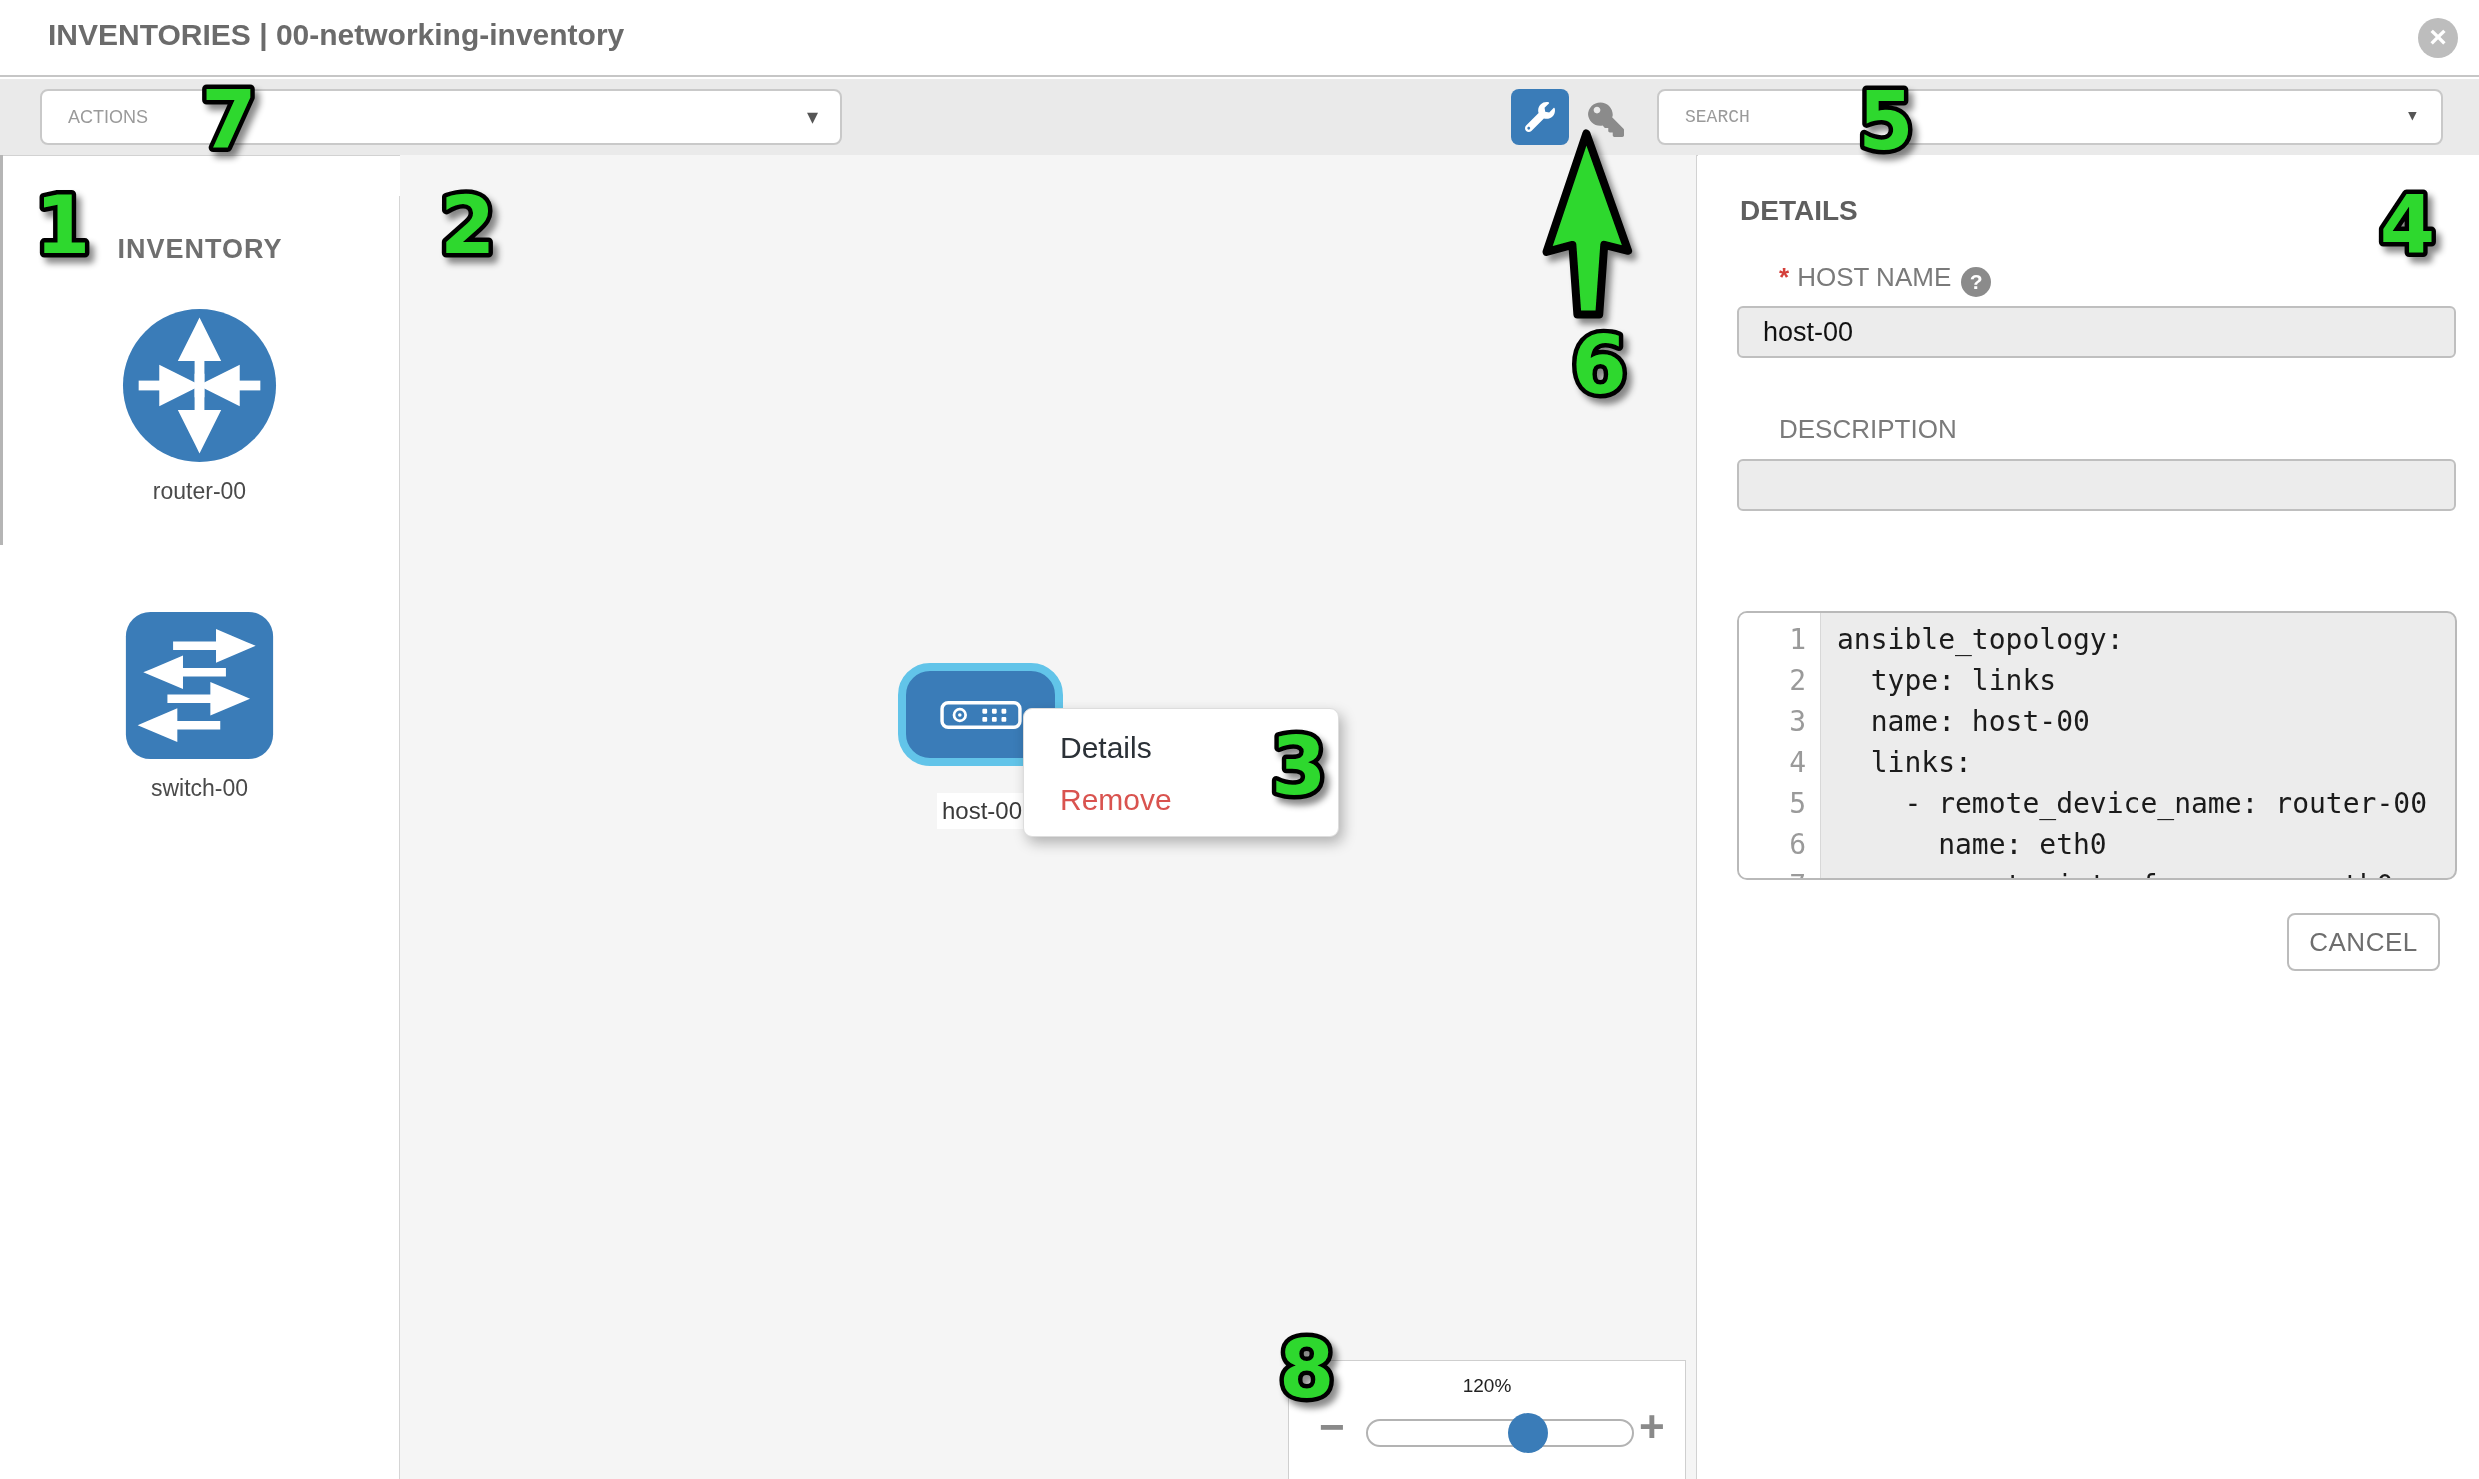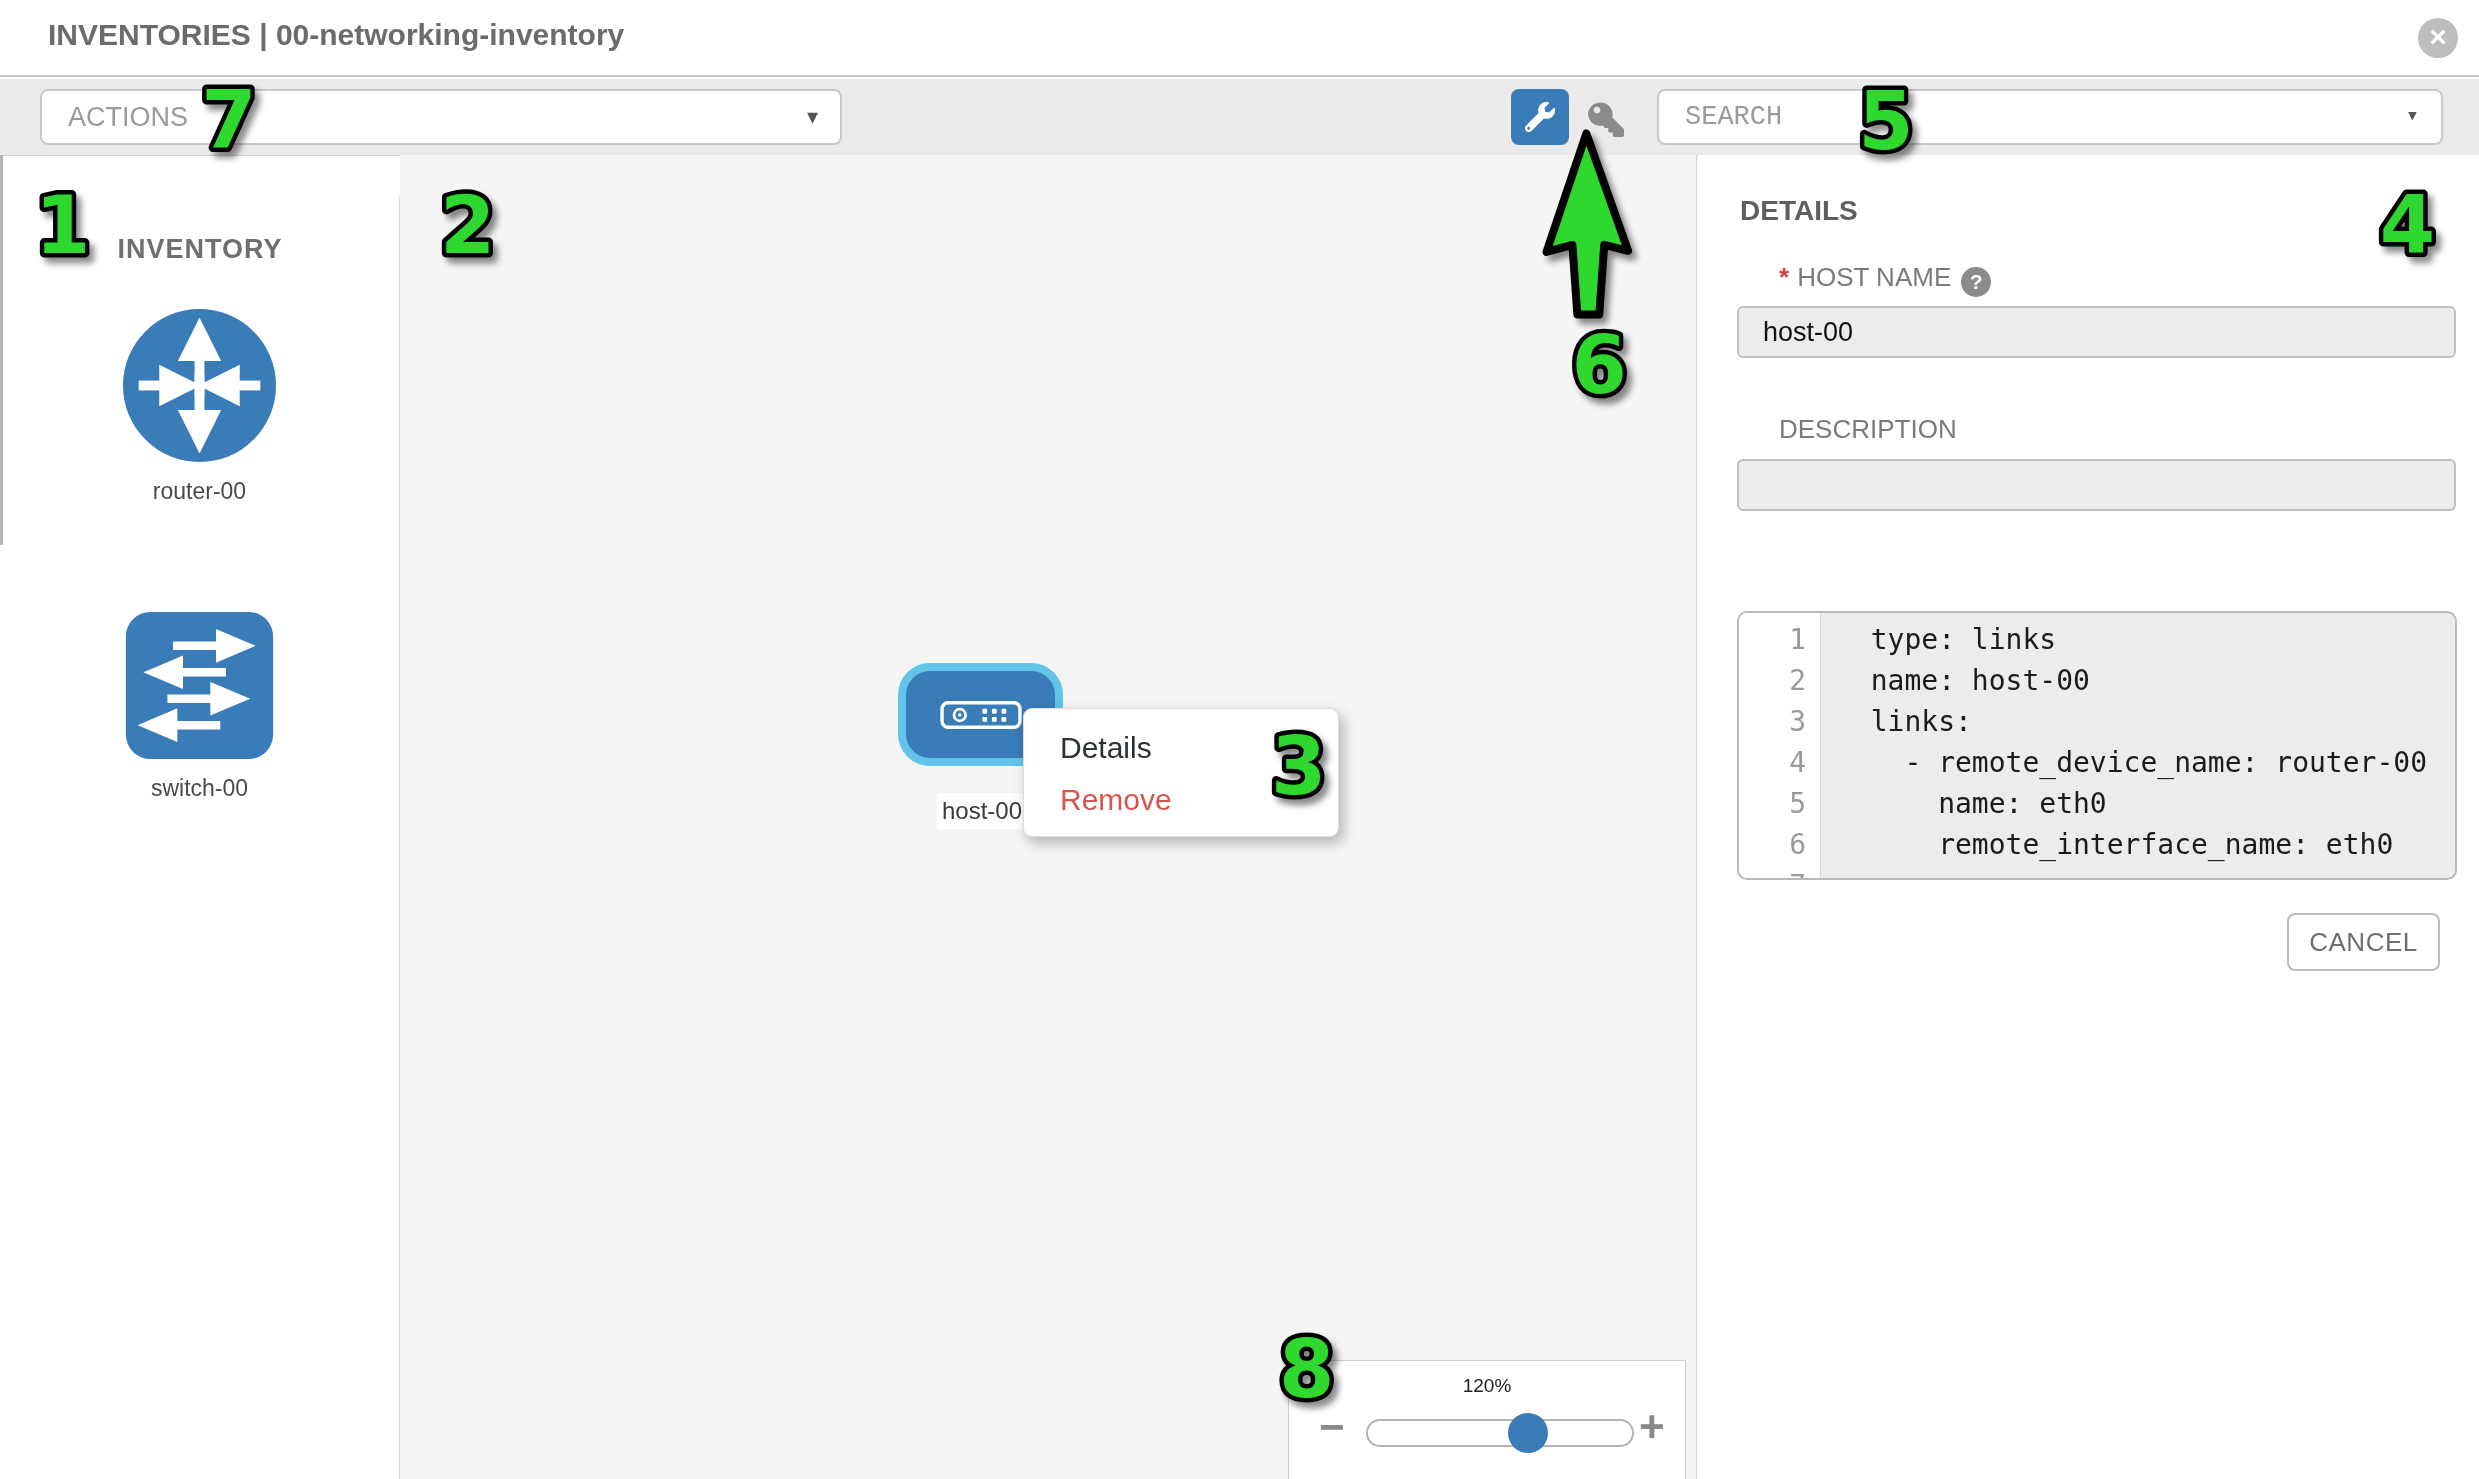--- a/index.html
+++ b/index.html
@@ -12,21 +12,21 @@
   .page-title { position:absolute; left:48px; top:18px; font-size:30px; font-weight:bold; color:#6b6b6b; }
   .close-btn { position:absolute; right:22px; top:18px; width:40px; height:40px; border-radius:50%;
                background:#bdbdbd; color:#fff; font-size:30px; font-weight:bold; text-align:center;
                line-height:38px; cursor:pointer; }
 
   
   .toolbar { position:absolute; left:0; top:79px; width:2480px; height:77px; background:#eaeaea;
              border-bottom:1px solid #d2d2d2; }
   .select { position:absolute; top:10px; height:56px; background:#fff; border:2px solid #c9c9c9;
             border-radius:8px; }
-  .select .ph { position:absolute; left:26px; top:0; line-height:52px; font-size:27px; color:#9a9a9a; }
+  .select .ph { position:absolute; left:26px; top:0; line-height:52px; font-size:18px; color:#9a9a9a; }
   .select .caret { position:absolute; right:22px; top:0; line-height:52px; font-size:22px; color:#555; }
   .actions { left:40px;  width:802px; }
   .search  { left:1657px; width:786px;font-family:Liberation Mono, monospace; }
   .wrench-btn { position:absolute; left:1511px; top:10px; width:58px; height:56px; background:#3a7cb8;
                 border:none; border-radius:8px; cursor:pointer; }
   .wrench-btn svg { position:absolute; left:14px; top:13px; }
   .key-wrap { position:absolute; left:1585px; top:22px; width:48px; height:36px; cursor:pointer; }
 
   
   .sidebar { position:absolute; left:0; top:155px; width:400px; height:1324px; background:#fff;
@@ -229,20 +229,21 @@
     <div class="gutter">
       <span class="ln">1</span>
       <span class="ln">2</span>
       <span class="ln">3</span>
       <span class="ln">4</span>
       <span class="ln">5</span>
       <span class="ln">6</span>
       <span class="ln">7</span>
     </div>
     <div class="codearea">
+      <span class="lt">ansible_topology:</span>
       <span class="lt">  type: links</span>
       <span class="lt">  name: host-00</span>
       <span class="lt">  links:</span>
       <span class="lt">    - remote_device_name: router-00</span>
       <span class="lt">      name: eth0</span>
       <span class="lt">      remote_interface_name: eth0</span>
     </div>
   </div>
 
   <button class="cancel-btn">CANCEL</button>

